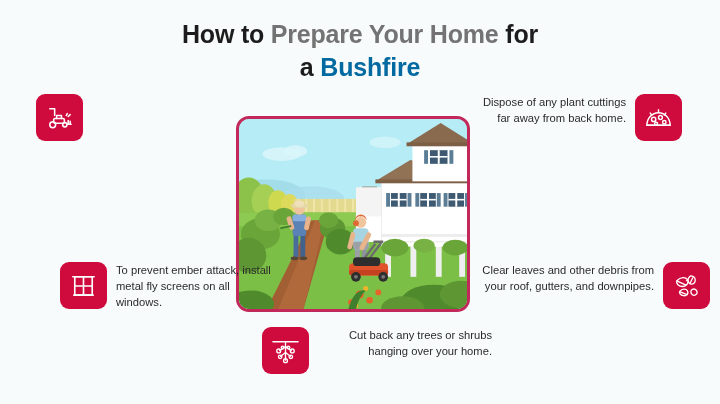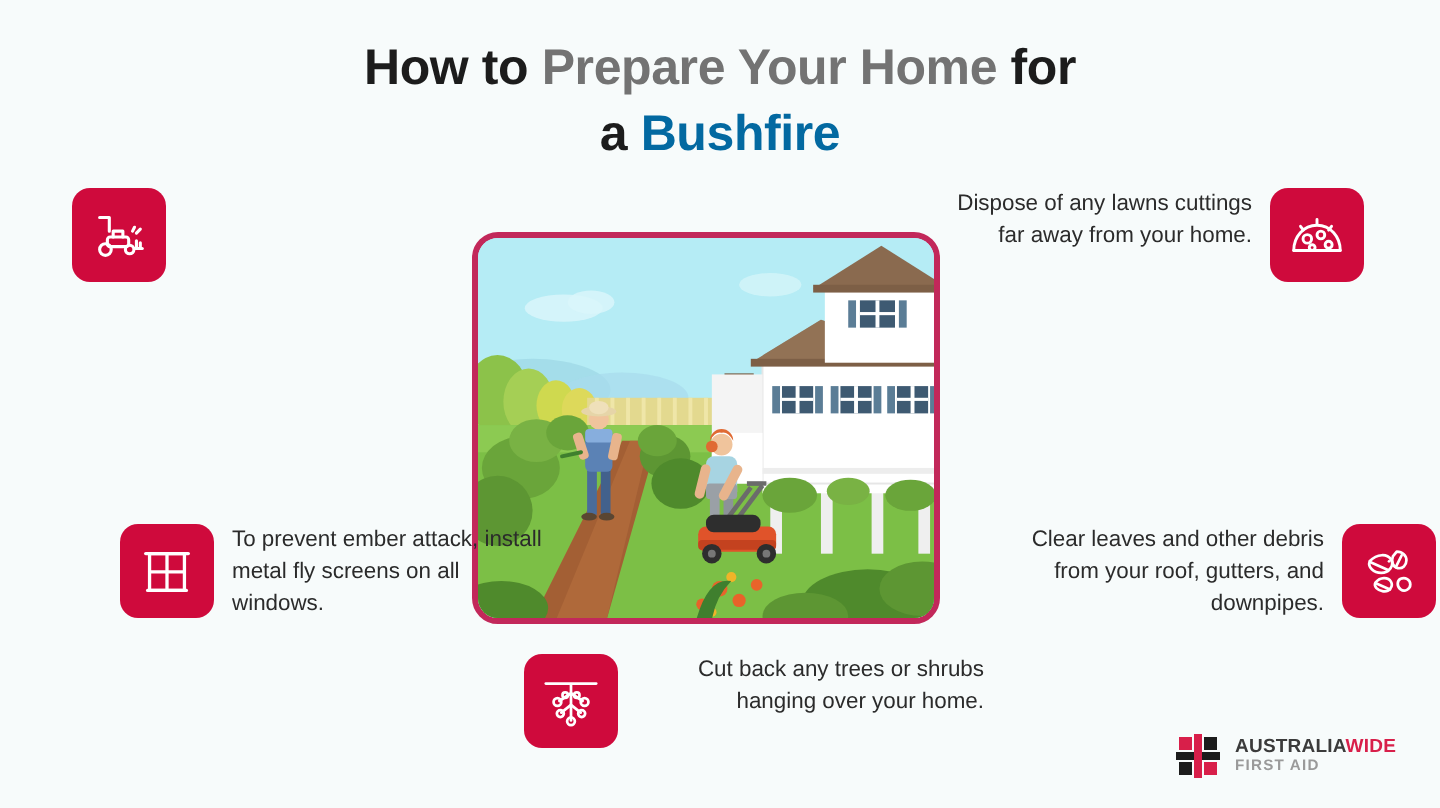--- a/index.html
+++ b/index.html
@@ -42,21 +42,21 @@
   .ibox{
     width:47px;height:47px;flex:0 0 47px;
     background:#cf0a3c;border-radius:9px;
     display:flex;align-items:center;justify-content:center;
   }
   .ibox svg{display:block;}
 
   #tip-mower{left:36px;top:94px;width:215px;}
   #tip-window{left:36px;top:262px;width:215px;margin-left:24px;}
   #tip-cuttings{left:470px;top:94px;width:212px;justify-content:flex-end;}
-  #tip-leaves{left:470px;top:262px;width:212px;justify-content:flex-end;padding-left:36px;}
+  #tip-leaves{left:470px;top:262px;width:240px;justify-content:flex-end;}
   #tip-trees{left:262px;top:327px;width:230px;text-align:right;}
 
   
   .logo{
     position:absolute;right:22px;bottom:14px;
     display:flex;align-items:center;gap:7px;
   }
   .logo-text{line-height:1.05;}
   .logo-l1{font-size:9.5px;font-weight:bold;color:#3b3b3b;letter-spacing:0.1px;}
   .logo-l1 .wide{color:#d81f4a;}
@@ -272,21 +272,21 @@
         <path d="M5 7h22"></path>
         <rect x="7" y="7" width="18" height="19"></rect>
         <path d="M16 7v19M7 16.5h18"></path>
         <path d="M6 26h20"></path>
       </svg>
     </div>
     <div class="txt">To prevent ember attack, install metal fly screens on all windows.</div>
   </div>
 
   <div class="tip right-align" id="tip-cuttings">
-    <div class="txt">Dispose of any lawns cuttings far away from your home.</div>
+    <div class="txt">Dispose of any plant cuttings far away from back home.</div>
     <div class="ibox">
       <svg width="31" height="31" viewBox="0 0 32 32" fill="none" stroke="#ffffff" stroke-width="1.5" stroke-linecap="round" stroke-linejoin="round">
         <path d="M4 24c0-7 5-13 12-13s12 6 12 13z"></path>
         <path d="M4 24h24"></path>
         <circle cx="11" cy="18" r="2.2"></circle>
         <circle cx="18" cy="16" r="2"></circle>
         <circle cx="22" cy="21" r="1.8"></circle>
         <circle cx="13.5" cy="22.5" r="1.5"></circle>
         <path d="M9 13.5l-1.5-2M16 10.5V8M22 13.5l1.5-2"></path>
       </svg>
@@ -320,31 +320,14 @@
         <circle cx="10.5" cy="22.5" r="1.8"></circle>
         <circle cx="21.5" cy="22.5" r="1.8"></circle>
         <circle cx="16" cy="26.5" r="2"></circle>
         <circle cx="13" cy="13" r="1.4"></circle>
         <circle cx="19" cy="13" r="1.4"></circle>
       </svg>
     </div>
     <div class="txt">Cut back any trees or shrubs hanging over your home.</div>
   </div>
 
-  <div class="logo">
-    <svg width="24" height="24" viewBox="0 0 24 24">
-      <rect x="2.5" y="2.5" width="8" height="8" fill="#d81f4a"></rect>
-      <rect x="13.5" y="2.5" width="8" height="8" fill="#1c1c1c"></rect>
-      <rect x="2.5" y="13.5" width="8" height="8" fill="#1c1c1c"></rect>
-      <rect x="13.5" y="13.5" width="8" height="8" fill="#d81f4a"></rect>
-      <rect x="9" y="0" width="6" height="24" fill="#f7fbfb"></rect>
-      <rect x="0" y="9" width="24" height="6" fill="#f7fbfb"></rect>
-      <rect x="10" y="1" width="4" height="22" fill="#d81f4a"></rect>
-      <rect x="1" y="10" width="22" height="4" fill="#1c1c1c"></rect>
-      <rect x="10" y="10" width="4" height="4" fill="#d81f4a"></rect>
-    </svg>
-    <div class="logo-text">
-      <div class="logo-l1"><span>AUSTRALIA</span><span class="wide">WIDE</span></div>
-      <div class="logo-l2">FIRST AID</div>
-    </div>
-  </div>
 
 </div>
 
 </body></html>

